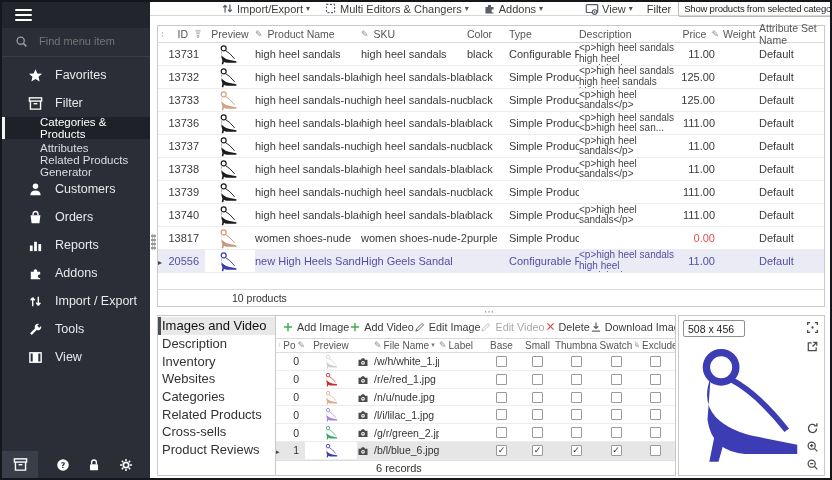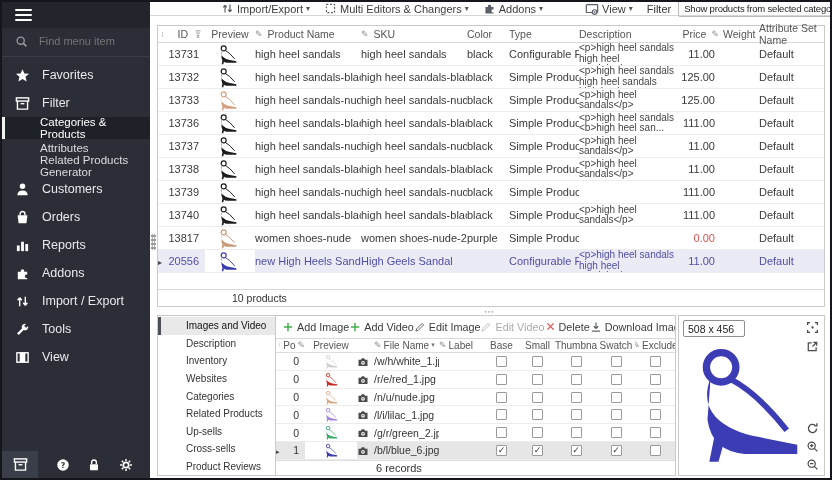--- a/index.html
+++ b/index.html
@@ -12,21 +12,21 @@
   
   .sidebar{position:absolute;left:0;top:0;bottom:0;width:148px;background:#2b2e37;color:#e8e9eb;
            display:flex;flex-direction:column;}
   .sb-top{height:26px;background:#22252c;display:flex;align-items:center;padding-left:13px;}
   .burger{width:17px;cursor:pointer;}
   .burger div{height:2px;background:#fff;margin:3px 0;border-radius:1px;}
   .sb-search{height:26px;display:flex;align-items:center;padding-left:13px;gap:9px;}
   .sb-search input{background:transparent;border:0;outline:0;color:#9a9da4;font-size:11px;width:100px;
                    font-family:"Liberation Sans",sans-serif;}
   .sb-div{height:1px;background:#3a3d45;margin:2px 0 4px 0;}
-  .sb-item{height:28px;display:flex;align-items:center;padding-left:13px;gap:12px;font-size:12.5px;cursor:pointer;}
+  .sb-item{height:28px;display:flex;align-items:center;padding-left:26px;gap:12px;font-size:12.5px;cursor:pointer;}
   .sb-sub{height:18px;display:flex;align-items:center;padding-left:38px;font-size:11.5px;cursor:pointer;color:#dcdde0;}
   .sb-sub.sel{background:#1e2127;height:22px;position:relative;color:#fff;}
   .sb-sub.sel::before{content:"";position:absolute;left:0;top:0;bottom:0;width:3px;background:#f2f2f2;}
   .sb-flex{flex:1;}
   .sb-bottom{height:27px;display:flex;align-items:center;}
   .sb-bottom .appbox{width:36px;height:27px;background:#3a3e48;display:flex;align-items:center;justify-content:center;cursor:pointer;}
   .sb-bottom .rest{flex:1;display:flex;justify-content:space-evenly;align-items:center;}
   .sb-ic{color:#fff;cursor:pointer;}
 
   
@@ -64,21 +64,21 @@
   .g-fill{flex:1;}
   .g-foot{height:17px;border-top:1px solid #d9d9d9;font-size:10.5px;color:#333;display:flex;align-items:center;padding-left:74px;}
   .dots-h{position:absolute;left:0;right:0;top:305px;height:8px;display:flex;align-items:center;justify-content:center;
           color:#777;font-size:10px;letter-spacing:2px;cursor:row-resize;}
   .vgrip{position:absolute;left:1px;top:232px;width:5px;height:16px;cursor:col-resize;
          background:radial-gradient(#9a9a9a 1px, transparent 1.2px) 0 0/2.5px 4px;}
 
   
   .bottom{position:absolute;left:7px;right:5px;top:313px;bottom:2px;display:flex;font-size:11px;}
   .tabs{width:118px;border:1px solid #c9c9c9;border-right:0;background:#fff;display:flex;flex-direction:column;padding-top:1px;}
-  .tab{height:17.7px;display:flex;align-items:center;padding-left:28px;color:#333;font-size:10px;cursor:pointer;position:relative;}
+  .tab{height:17.7px;display:flex;align-items:center;padding-left:4px;color:#333;font-size:13px;cursor:pointer;position:relative;}
   .tab.sel{background:#e9e9e9;color:#111;}
   .tab.sel::before{content:"";position:absolute;left:0;top:0;bottom:0;width:3px;background:#4c4f55;}
 
   .media{flex:1;border:1px solid #c9c9c9;display:flex;flex-direction:column;background:#fff;min-width:0;}
   .m-toolbar{height:24px;display:flex;align-items:center;padding:0 4px 0 6px;border-bottom:1px solid #d9d9d9;
              font-size:10.8px;white-space:nowrap;overflow:hidden;}
   .m-toolbar .spacer{flex:1;}
   .dis{color:#aaa;}
   .m-head,.mrow{display:grid;grid-template-columns:7px 22px 52px 17px 1fr 44px 37px 35px 42px 38px 40px;align-items:center;}
   .m-head{height:15px;border-bottom:1px solid #ddd;color:#555;font-size:10px;}
@@ -668,23 +668,20 @@
           <div class="tab">
             <span>Websites</span>
           </div>
           <div class="tab">
             <span>Categories</span>
           </div>
           <div class="tab">
             <span>Related Products</span>
           </div>
           <div class="tab">
-            <span>Up-sells</span>
-          </div>
-          <div class="tab">
             <span>Cross-sells</span>
           </div>
           <div class="tab">
             <span>Product Reviews</span>
           </div>
         </div>
 
       <div class="media">
         <div class="m-toolbar">
           <div class="tb-btn">

